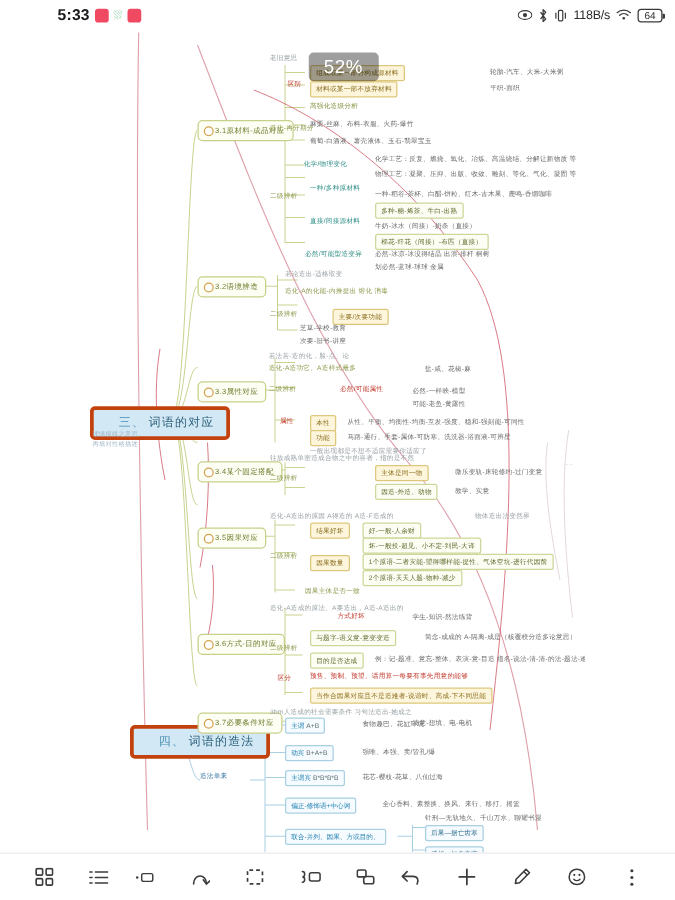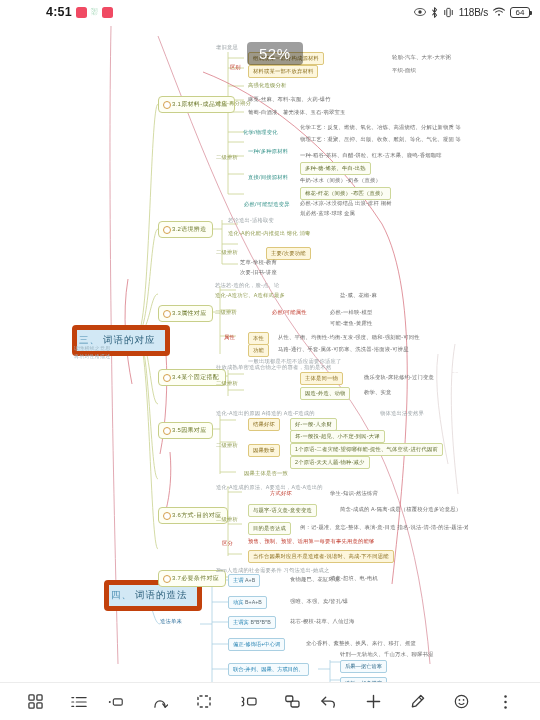--- a/index.html
+++ b/index.html
@@ -38,22 +38,22 @@
     position: absolute; left: 247px; top: 18px; z-index: 40;
     background: rgba(0,0,0,.38); color: #fff; border-radius: 4px;
     font-size: 15px; padding: 3px 12px; letter-spacing: .5px;
   }
 
   
   .node { position: absolute; white-space: nowrap; }
 
   
   .root {
-    background: #d2e8f5; border: 5px solid #c2410c; border-radius: 4px;
-    color: #2a5e7a; font-size: 9.5px; padding: 4px 9px 4px 2px; letter-spacing: 1px;
+    background: #d2e8f5; border: 3px solid #c2410c; border-radius: 4px;
+    color: #2a5e7a; font-size: 9.5px; padding: 4px 9px 4px 20px; letter-spacing: 1px;
   }
   .root .rk { color:#4c8fb3; margin-right:3px; }
   .root-sub { position:absolute; font-size:5px; color:#9fb8c5; line-height:1.5; letter-spacing:.2px;}
 
   
   .topic {
     border: 1px solid #c8cf8a; border-radius: 4px; background: #fefff4;
     color: #6f7b2e; font-size: 6px; padding: 3px 6px 3px 13px; letter-spacing: .3px;
   }
   .topic::before {
@@ -101,21 +101,21 @@
   .tb-btn { width: 22px; height: 22px; display:flex; align-items:center; justify-content:center; color:#3c3c3c; }
   .tb-btn svg { display:block; }
 </style>
 </head>
 <body>
 
 <div id="app">
 
   <div class="statusbar">
     <div class="sb-left">
-      <span class="sb-time">4:51</span>
+      <span class="sb-time">5:33</span>
       <span class="badge"></span>
       <span style="font-size:9px;color:#6fbf8f;">⛆</span>
       <span class="badge"></span>
     </div>
     <div class="sb-right">
       <span>
         <svg width="12" height="10" viewBox="0 0 24 20">
             <ellipse cx="12" cy="10" rx="11" ry="7" fill="none" stroke="#3a3a3a" stroke-width="1.7"></ellipse>
             <circle cx="12" cy="10" r="3.4" fill="#3a3a3a"></circle>
           </svg>

